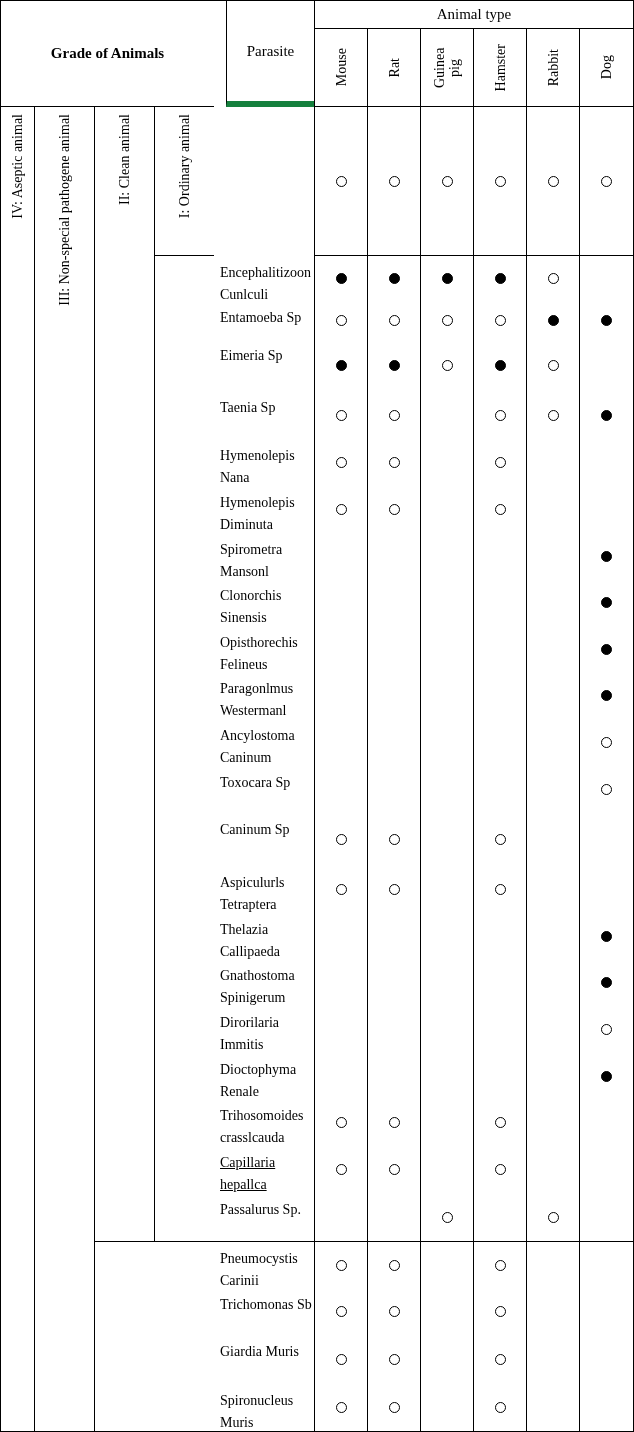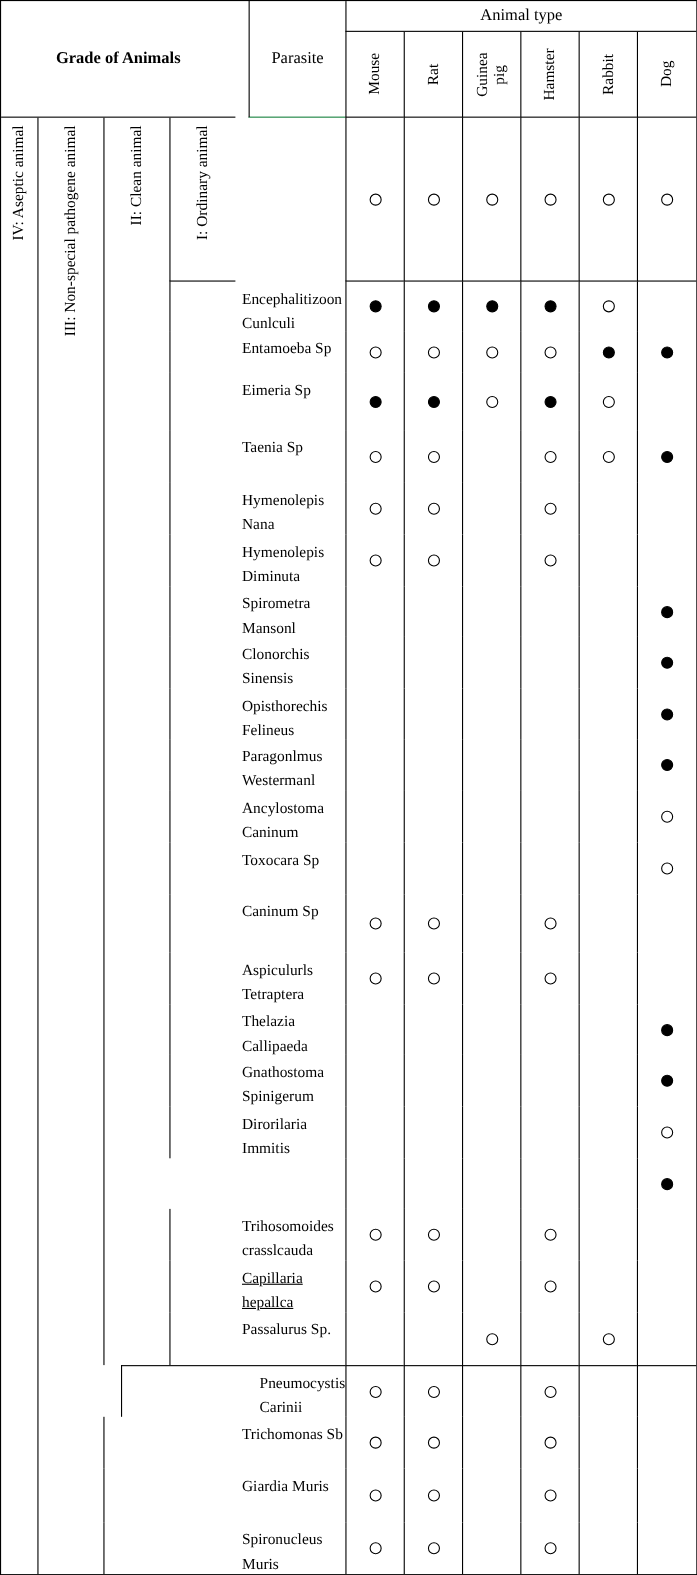--- a/index.html
+++ b/index.html
@@ -13,21 +13,21 @@
     width:634px; height:1432px;
     border:1px solid #000;
     display:grid;
     grid-template-columns:33px 60px 60px 60px 100px 53px 53px 53px 53px 53px 54px;
     grid-template-rows:28px 78px 149px 45px 38px 52px 48px 47px 47px 46px 47px 46px 47px 47px 47px 53px 47px 46px 47px 47px 46px 47px 47px 48px 47px 47px 49px 47px;
     background:#fff;
   }
   .cell{ position:relative; overflow:hidden; }
   .hdr{ display:flex; align-items:center; justify-content:center; font-size:15px; text-align:center; }
   .grade-hdr{ grid-area:1/1/3/5; border-bottom:1px solid #000;font-weight:bold; }
-  .parasite-hdr{ grid-area:1/5/3/6; border-left:1px solid #000; border-bottom:1px solid #15803d;margin-left:12px; }
+  .parasite-hdr{ grid-area:1/5/3/6; border-left:1px solid #000; border-bottom:6px solid #15803d;margin-left:12px; }
   .animal-type-hdr{ grid-area:1/6/2/12; border-left:1px solid #000; border-bottom:1px solid #000; }
   .animal-hdr{ grid-row:2; display:flex; align-items:center; justify-content:center;
                border-left:1px solid #000; border-bottom:1px solid #000; font-size:14px; }
   .ac6{grid-column:6}.ac7{grid-column:7}.ac8{grid-column:8}.ac9{grid-column:9}.ac10{grid-column:10}.ac11{grid-column:11}
   .vtext{ writing-mode:vertical-rl; transform:rotate(180deg); text-align:center; line-height:16px; }
   .animal-hdr .vtext{ max-height:60px; line-height:15px; }
   .grade-cell{ display:flex; justify-content:center; align-items:flex-start; padding-top:7px; font-size:14px; }
   .grade-cell .vtext{ text-align:left; }
   .g4{ grid-area:3/1/29/2; }
   .g3{ grid-area:3/2/29/3; border-left:1px solid #000; }
@@ -296,20 +296,21 @@
     </div>
     <div class="cell pname p2" style="grid-row: 20;">Dirorilaria Immitis</div>
     <div class="cell mark" style="grid-area: 20 / 6;"></div>
     <div class="cell mark" style="grid-area: 20 / 7;"></div>
     <div class="cell mark" style="grid-area: 20 / 8;"></div>
     <div class="cell mark" style="grid-area: 20 / 9;"></div>
     <div class="cell mark" style="grid-area: 20 / 10;"></div>
     <div class="cell mark" style="grid-area: 20 / 11;">
       <span class="circ"></span>
     </div>
+    <div class="cell pname p2" style="grid-row: 21;">Dioctophyma Renale</div>
     <div class="cell mark" style="grid-area: 21 / 6;"></div>
     <div class="cell mark" style="grid-area: 21 / 7;"></div>
     <div class="cell mark" style="grid-area: 21 / 8;"></div>
     <div class="cell mark" style="grid-area: 21 / 9;"></div>
     <div class="cell mark" style="grid-area: 21 / 10;"></div>
     <div class="cell mark" style="grid-area: 21 / 11;">
       <span class="circ filled"></span>
     </div>
     <div class="cell pname p2" style="grid-row: 22;">Trihosomoides crasslcauda</div>
     <div class="cell mark" style="grid-area: 22 / 6;">
@@ -341,21 +342,21 @@
     <div class="cell mark" style="grid-area: 24 / 6;"></div>
     <div class="cell mark" style="grid-area: 24 / 7;"></div>
     <div class="cell mark" style="grid-area: 24 / 8;">
       <span class="circ"></span>
     </div>
     <div class="cell mark" style="grid-area: 24 / 9;"></div>
     <div class="cell mark" style="grid-area: 24 / 10;">
       <span class="circ"></span>
     </div>
     <div class="cell mark" style="grid-area: 24 / 11;"></div>
-    <div class="cell pname p3 sec-top" style="grid-row: 25; margin-left: 16px;">Pneumocystis Carinii</div>
+    <div class="cell pname p3 sec-top" style="grid-row: 25;">Pneumocystis Carinii</div>
     <div class="cell mark sec-top" style="grid-area: 25 / 6;">
       <span class="circ"></span>
     </div>
     <div class="cell mark sec-top" style="grid-area: 25 / 7;">
       <span class="circ"></span>
     </div>
     <div class="cell mark sec-top" style="grid-area: 25 / 8;"></div>
     <div class="cell mark sec-top" style="grid-area: 25 / 9;">
       <span class="circ"></span>
     </div>

